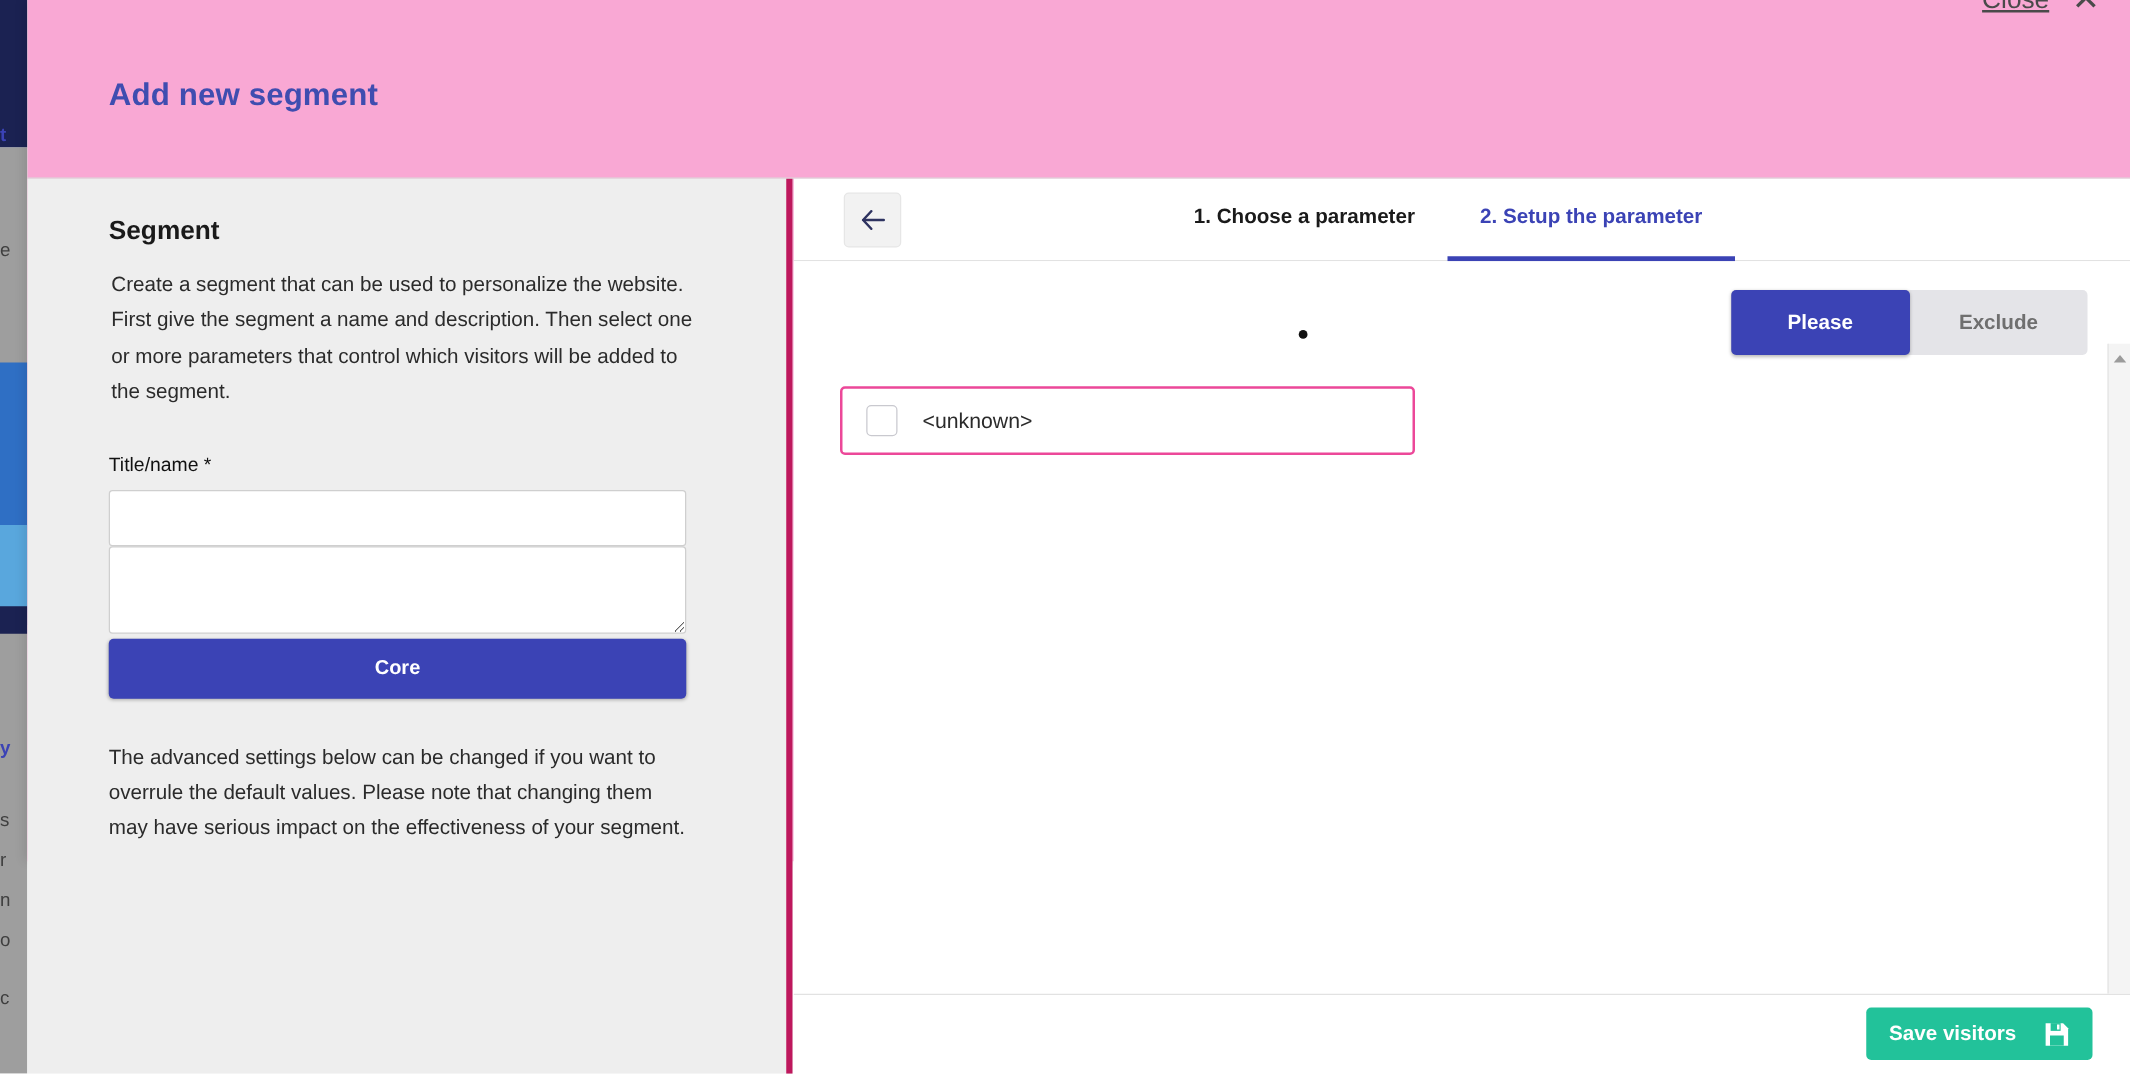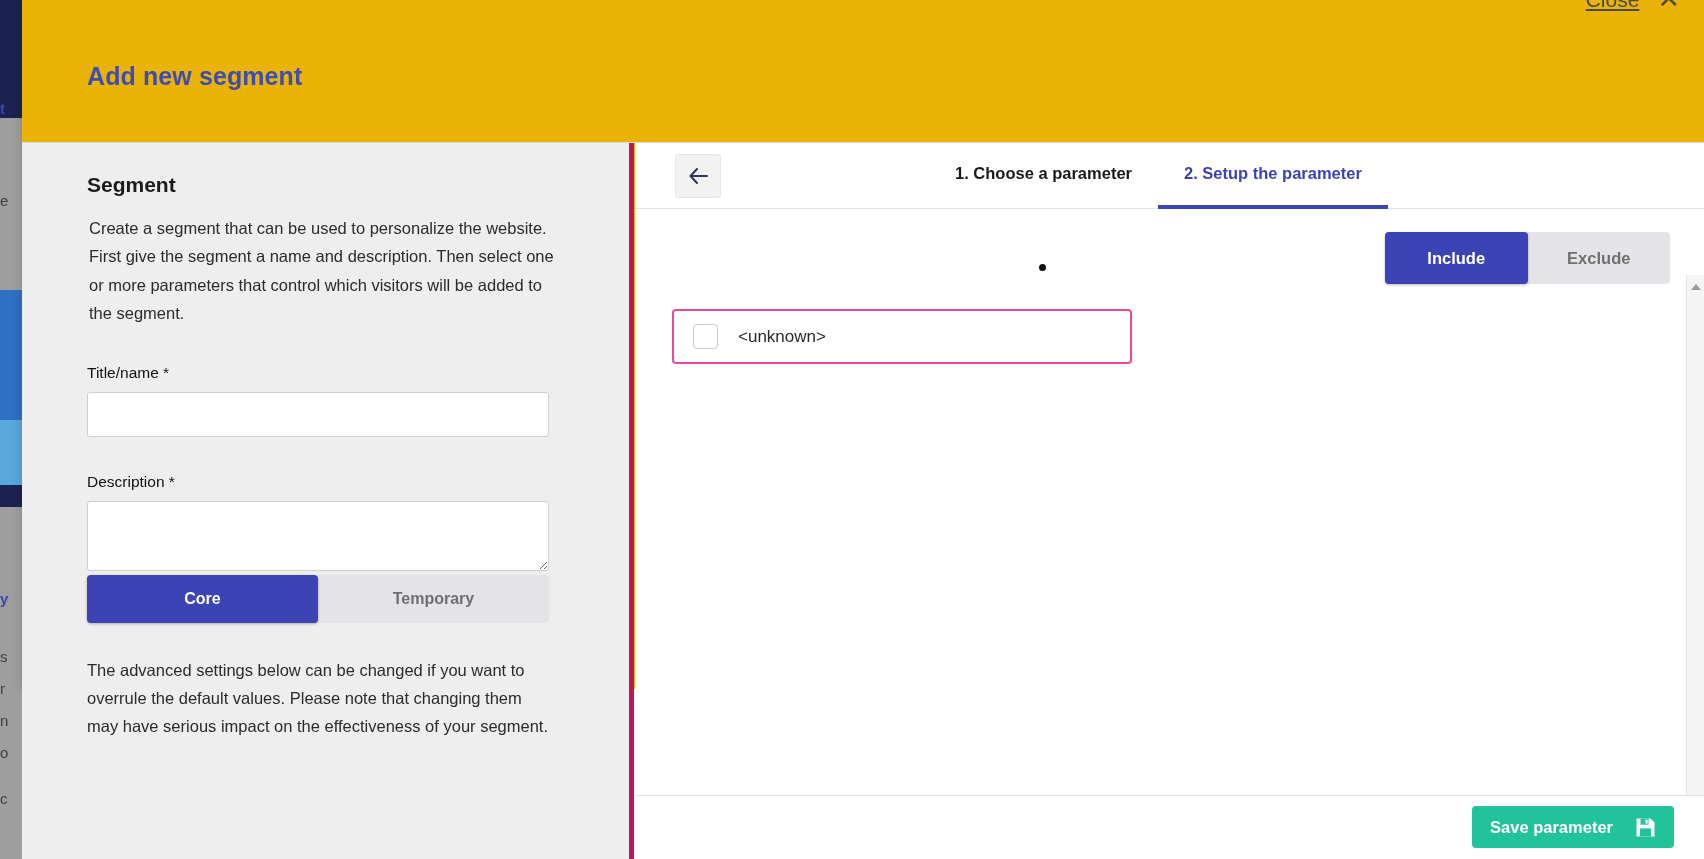--- a/index.html
+++ b/index.html
@@ -61,21 +61,21 @@
     overflow: hidden;
     white-space: nowrap;
   }
 
   
   .modal {
     position: absolute;
     left: 22px; top: 0;
     width: 1682px;
     height: 689px;
-    background: #eab308;
+    background: #f9a8d4;
     box-shadow: -3px 0 8px rgba(0,0,0,0.10);
   }
 
   
   .close-wrap {
     position: absolute;
     right: 24px;
     top: -14px;
     display: flex;
     align-items: center;
@@ -419,27 +419,25 @@
     <div class="modal-head-divider"></div>
 
     <div class="left-col">
       <div class="left-inner">
         <div class="sec-title">Segment</div>
         <p class="sec-para">Create a segment that can be used to personalize the website. First give the segment a name and description. Then select one or more parameters that control which visitors will be added to the segment.</p>
 
         <div class="field-label">Title/name *</div>
         <input class="txt-input" type="text" value="" style="">
 
-        <div class="field-label">Description *</div>
         <textarea class="txt-area" placeholder="" style=""></textarea>
 
 
         <div class="seg-toggle">
           <button class="seg-btn active">Core</button>
-          <button class="seg-btn">Temporary</button>
         </div>
 
         <p class="note-para">The advanced settings below can be changed if you want to overrule the default values. Please note that changing them may have serious impact on the effectiveness of your segment.</p>
       </div>
     </div>
 
     <div class="right-col">
 
       <div class="right-head">
         <div class="back-btn">
@@ -450,42 +448,42 @@
         </div>
         <div class="tabs">
           <div class="tab">1. Choose a parameter</div>
           <div class="tab active">2. Setup the parameter</div>
         </div>
       </div>
 
       <div class="right-body">
 
         <div class="inc-exc">
-          <button class="seg-btn active">Include</button>
+          <button class="seg-btn active">Please</button>
           <button class="seg-btn">Exclude</button>
         </div>
 
         <div class="dot-marker"></div>
 
         <div class="option-card">
           <div class="chk"></div>
           <div class="option-label">&lt;unknown&gt;</div>
         </div>
 
         <div class="scrollbar">
           <div class="sb-arrow up">
               <div class="tri-up"></div>
             </div>
 
         </div>
       </div>
 
       <div class="right-foot">
         <button class="save-btn">
-          <span>Save parameter</span>
+          <span>Save visitors</span>
           <svg width="21" height="21" viewBox="0 0 21 21">
             <path d="M1.5 1.5 H15.5 L19.5 5.5 V19.5 H1.5 Z" fill="#ffffff"></path>
             <rect x="5.5" y="1.5" width="8" height="6.2" fill="#22c29a"></rect>
             <rect x="10.6" y="2.6" width="2" height="4" fill="#ffffff"></rect>
             <rect x="5" y="11.4" width="11" height="8.1" fill="#22c29a"></rect>
           </svg>
         </button>
       </div>
     </div>
 

